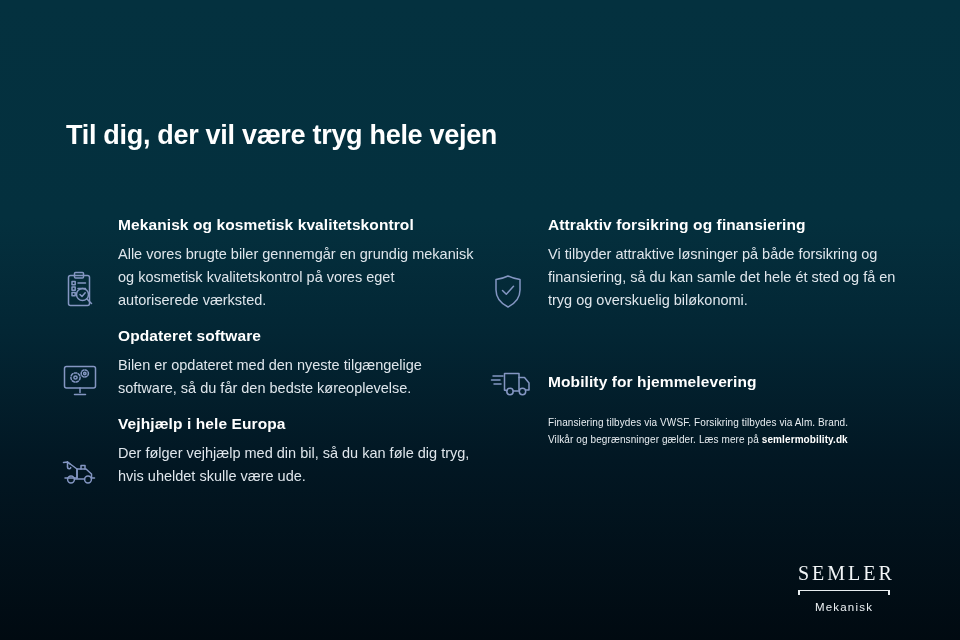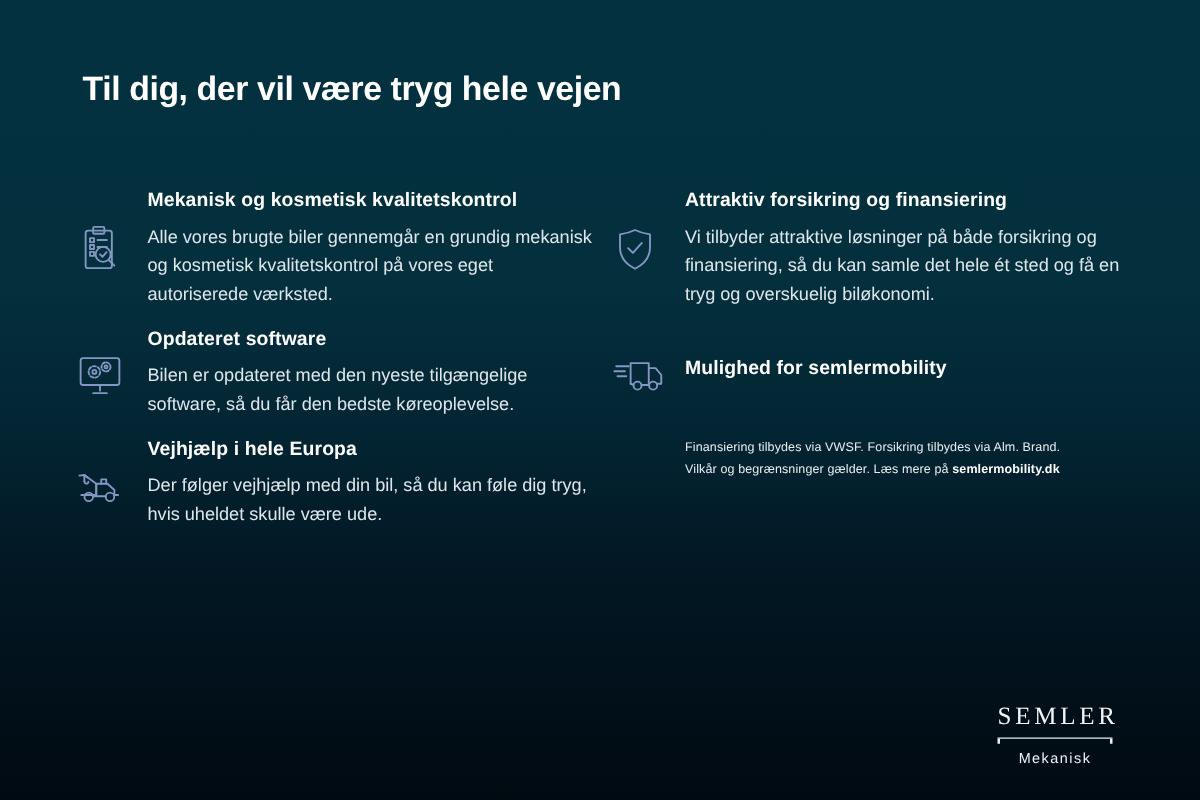--- a/index.html
+++ b/index.html
@@ -9,39 +9,39 @@
     overflow: hidden;
   }
   .page {
     position: relative;
     width: 960px;
     height: 640px;
     background: linear-gradient(180deg, #04313f 0%, #04303e 34%, #032634 52%, #021723 72%, #010a11 100%);
     color: #ffffff;
   }
   .content {
-    padding: 56px 55px 0 60px;
+    padding: 120px 55px 0 60px;
   }
   .page-title {
     margin-left: 6px;
     font-size: 27px;
     font-weight: bold;
     letter-spacing: -0.3px;
     color: #ffffff;
   }
   .features-grid {
     margin-top: 64px;
     display: grid;
     grid-template-columns: 424px 1fr;
     column-gap: 6px;
     row-gap: 14px;
   }
   .feature {
     display: flex;
-    align-items: center;
+    align-items: flex-end;
   }
   .icon-wrap {
     width: 58px;
     flex: none;
     padding-top: 1px;
     color: #8496c2;
   }
   .icon-wrap svg { display: block; }
   .feature-text { flex: 1; max-width: 356px; }
   .feature-title {
@@ -174,21 +174,21 @@
             <line x1="4" y1="18" x2="11" y2="18"></line>
             <path d="M14.5 24 V7.5 H29 V24"></path>
             <path d="M29 11.5 h5.5 l4.5 5.5 v7 h-3.5"></path>
             <circle cx="20" cy="25.5" r="3.2"></circle>
             <circle cx="32.5" cy="25.5" r="3.2"></circle>
             <line x1="23.2" y1="25" x2="29.3" y2="25"></line>
             <line x1="14.5" y1="24" x2="16.8" y2="24.8"></line>
           </svg>
         </span>
         <div class="feature-text">
-          <div class="feature-title">Mulighed for semlermobility</div>
+          <div class="feature-title">Mobility for hjemmelevering</div>
         </div>
       </div>
 
       <div class="feature">
         <span class="icon-wrap">
           <svg width="44" height="36" viewBox="0 0 44 36" fill="none" stroke="currentColor" stroke-width="1.5" stroke-linecap="round" stroke-linejoin="round">
             <path d="M5 26 H17 V17 L7.5 10"></path>
             <path d="M7.5 10 v5"></path>
             <path d="M7.5 15 c0 2.4 3.2 2.4 3.2 0.4"></path>
             <path d="M3.5 10.5 l4 -0.5 l2.5 2"></path>

